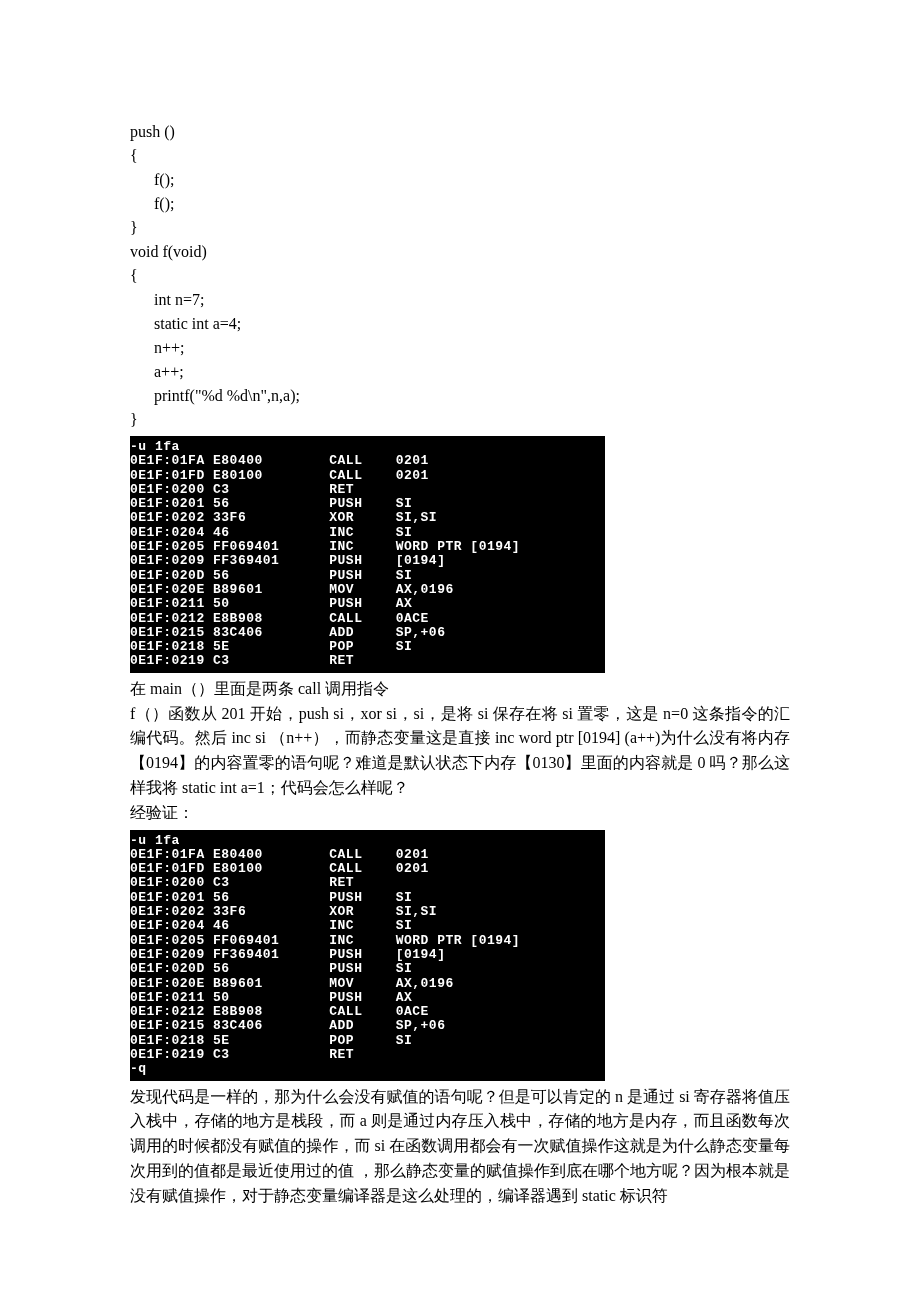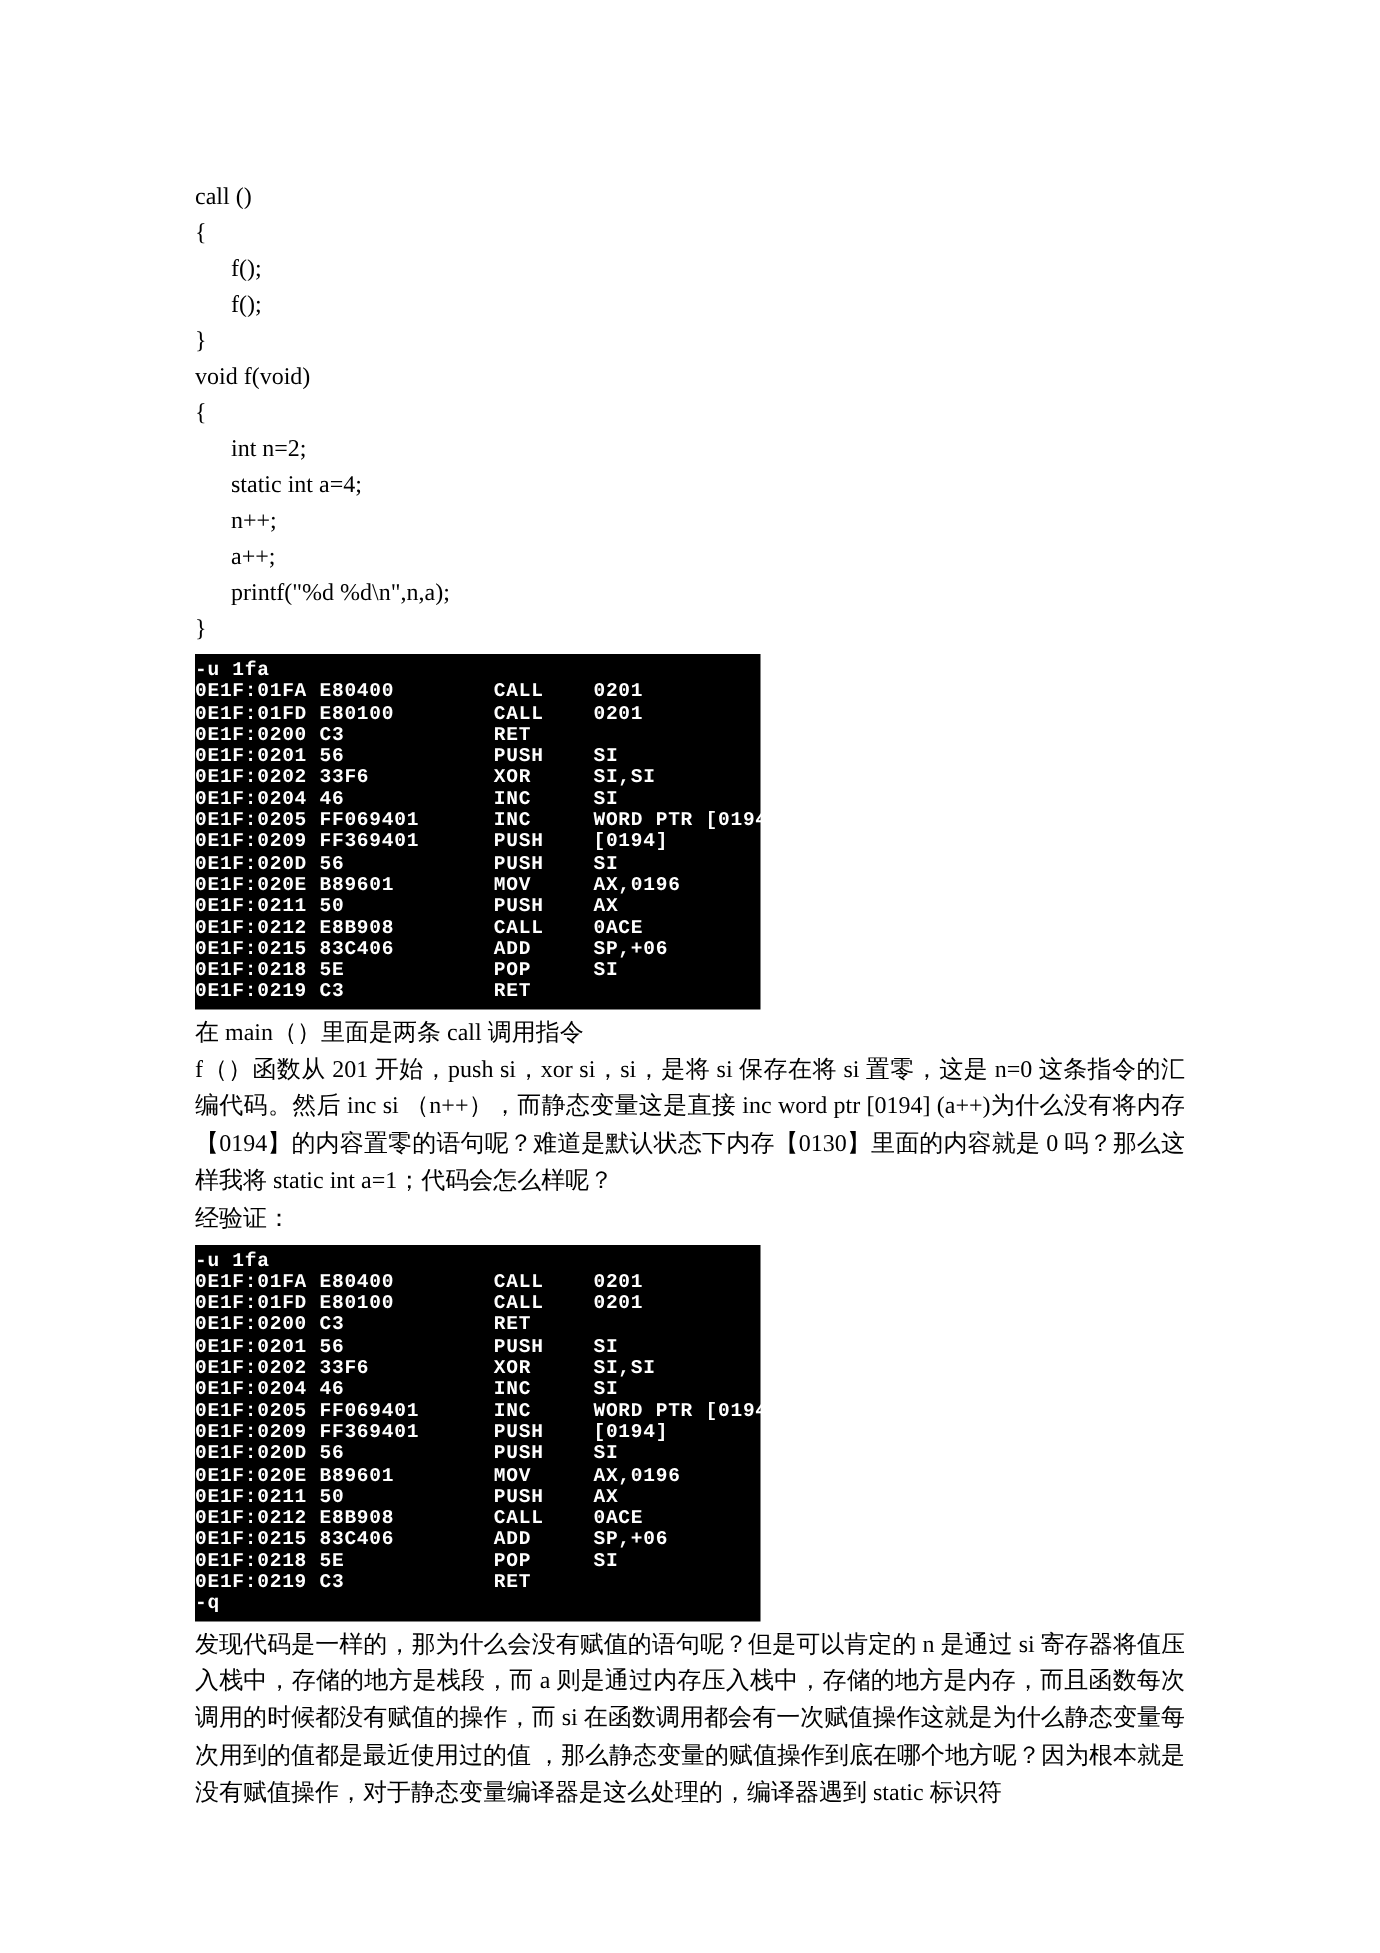--- a/index.html
+++ b/index.html
@@ -21,40 +21,40 @@
   }
   .terminal {
     background: #000;
     color: #fff;
     font-family: "Courier New", monospace;
     font-weight: bold;
     padding: 4px 0 4px 0;
     white-space: pre;
     font-size: 13px;
     line-height: 1.1;
-    width: 377px;
+    width: 475px;
     margin: 4px 0;
     letter-spacing: 0.5px;
   }
   .para {
     text-align: justify;
     line-height: 1.55;
   }
 </style>
 </head>
 <body>
 
-<div class="code-block"><span>call ()</span>
+<div class="code-block"><span>push ()</span>
 <span>{</span>
 <span>      f();</span>
 <span>      f();</span>
 <span>}</span>
 <span>void f(void)</span>
 <span>{</span>
-<span>      int n=2;</span>
+<span>      int n=7;</span>
 <span>      static int a=4;</span>
 <span>      n++;</span>
 <span>      a++;</span>
 <span>      printf("%d %d\n",n,a);</span>
 <span>}</span></div>
 
 <div class="terminal">-u 1fa
 0E1F:01FA E80400        CALL    0201
 0E1F:01FD E80100        CALL    0201
 0E1F:0200 C3            RET

